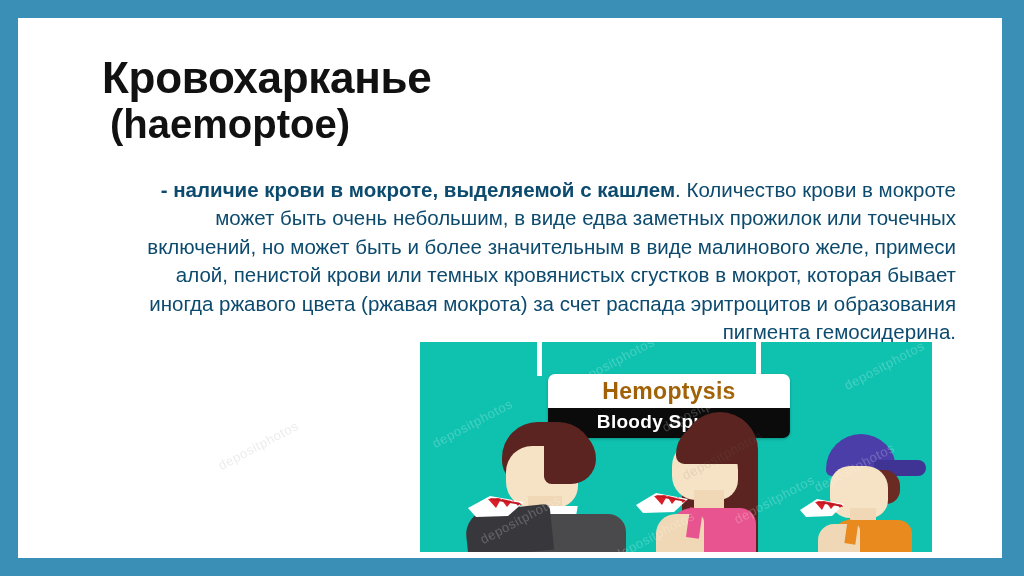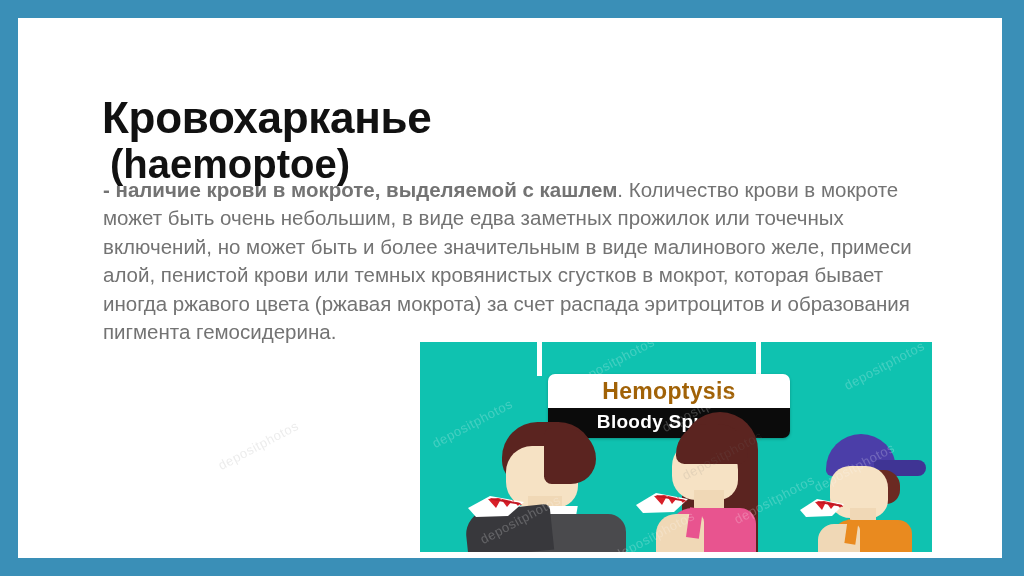--- a/index.html
+++ b/index.html
@@ -40,41 +40,40 @@
     top: 36px;
     width: 700px;
   }
   .title-main {
     font-size: 44px;
     font-weight: bold;
     color: #111111;
     line-height: 1.08;
     letter-spacing: -0.3px;
     white-space: nowrap;
-    margin-top: 40px;
   }
   .title-sub {
     font-size: 40px;
     font-weight: bold;
     color: #111111;
     line-height: 1.12;
     padding-left: 8px;
     white-space: nowrap;
   }
 
   
   .body-block {
     position: absolute;
-    left: 85px;
+    left: 100px;
     top: 158px;
     width: 838px;
     font-size: 20.5px;
     line-height: 1.385;
-    color: #737373;
-    text-align: left;
+    color: #0c4a6e;
+    text-align: right;
   }
   .body-block b {
     font-weight: bold;
   }
 
   
   .illustration {
     position: absolute;
     left: 402px;
     top: 324px;

